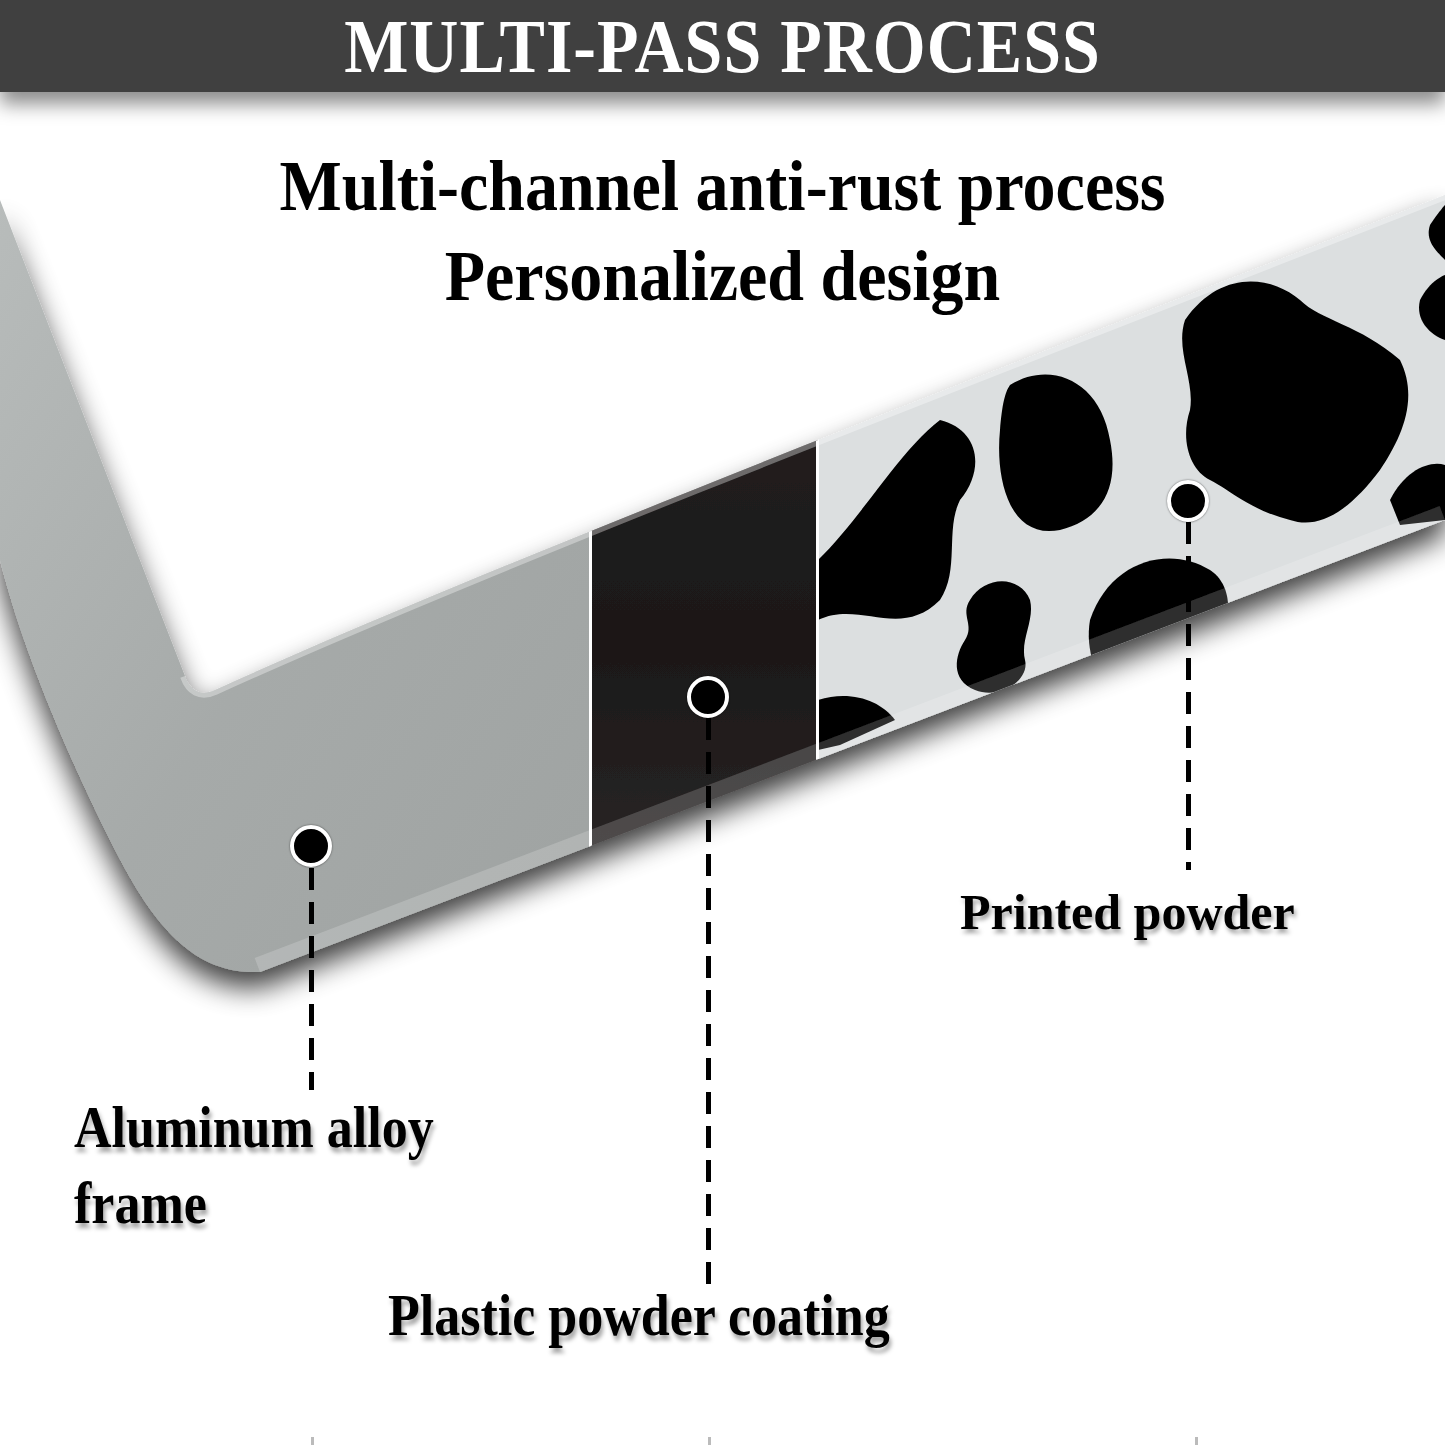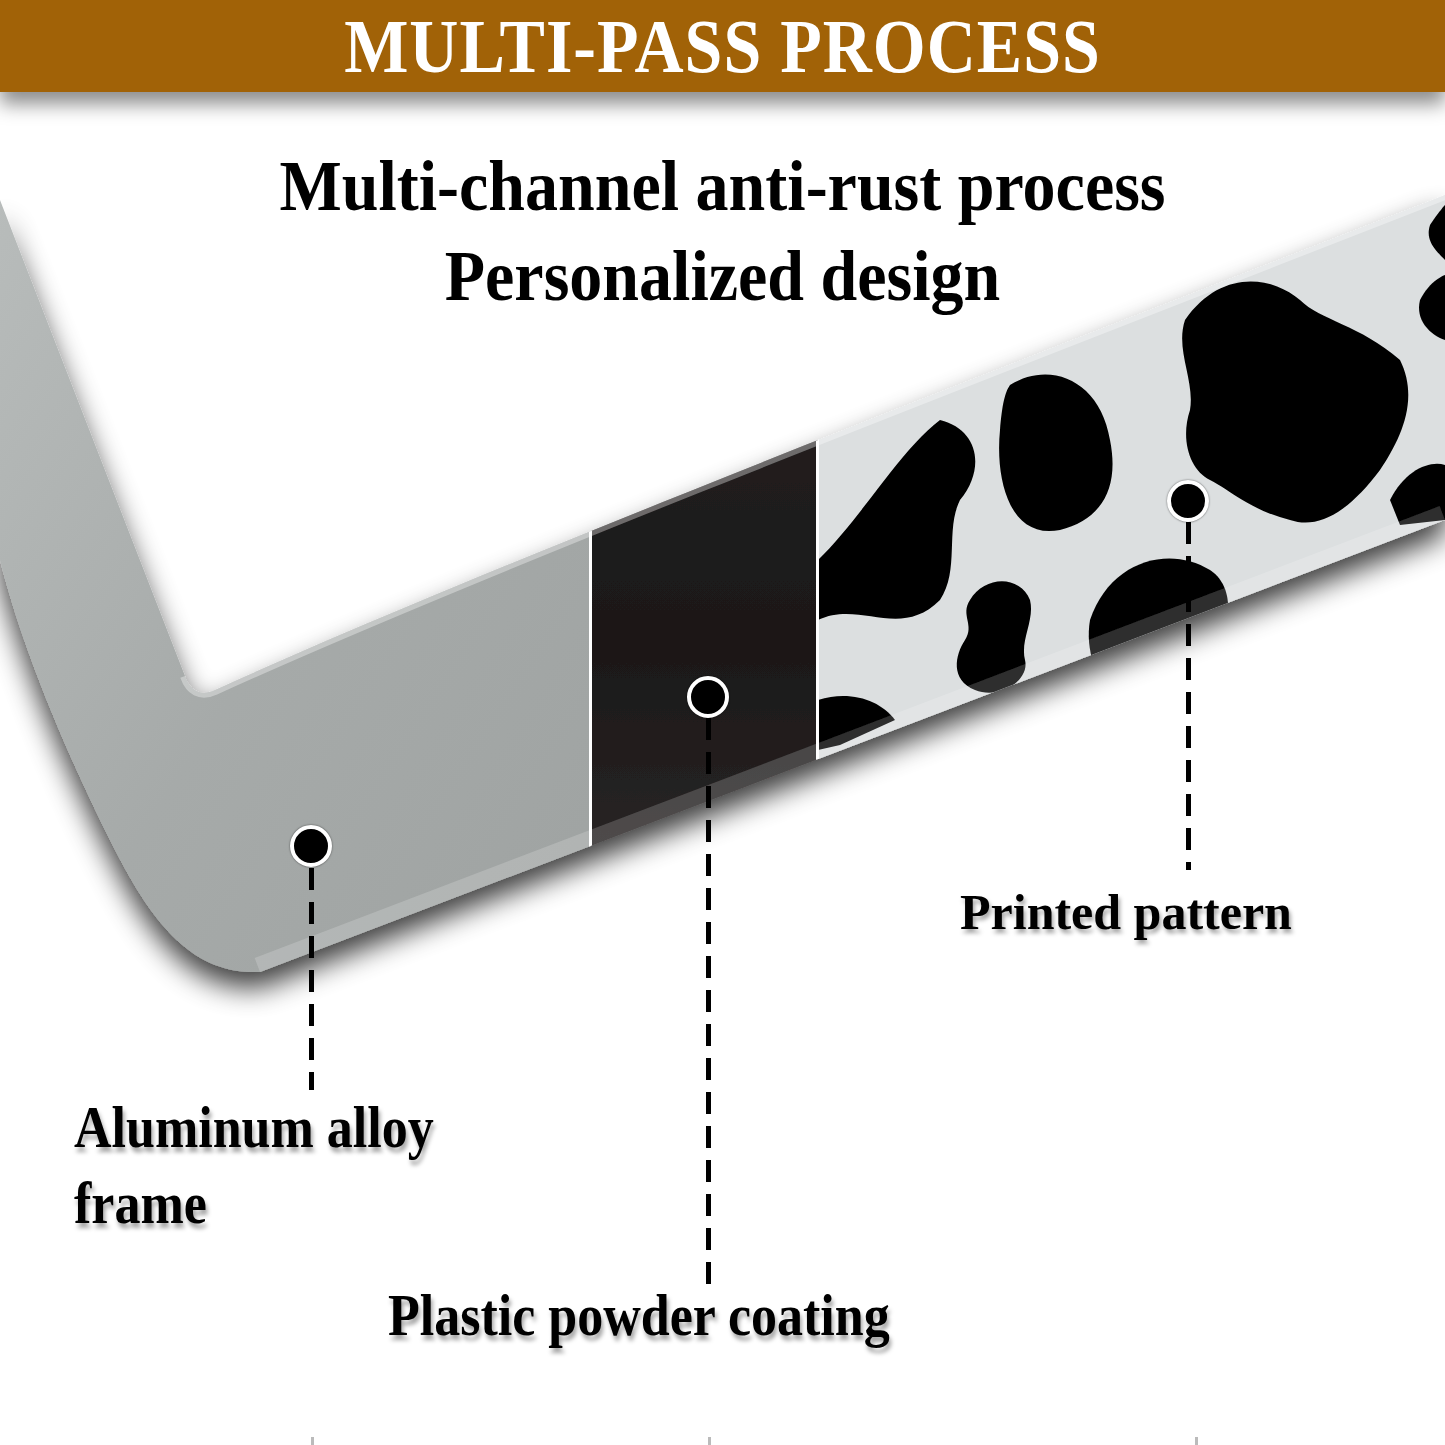--- a/index.html
+++ b/index.html
@@ -1,18 +1,18 @@
 <!DOCTYPE html>
 <html><head>
 <meta charset="utf-8">
 <style>
   html, body { margin: 0; padding: 0; background: #ffffff; }
   body { width: 1445px; height: 1445px; position: relative; overflow: hidden;
          font-family: "DejaVu Serif", "Liberation Serif", serif; }
-  .banner { position: absolute; left: 0; top: 0; width: 1445px; height: 92px; background: #a16207;
+  .banner { position: absolute; left: 0; top: 0; width: 1445px; height: 92px; background: #404040;
             box-shadow: 0 12px 18px rgba(0,0,0,0.45); z-index: 3; display: flex;
             align-items: center; justify-content: center; }
   .banner-title { color: #fff; font-family: "Liberation Serif", "DejaVu Serif", serif; font-weight: bold;
                   font-size: 68px; letter-spacing: 1px; transform: scaleY(1.12); white-space: nowrap; }
   .frame-art { position: absolute; left: 0; top: 0; width: 1445px; height: 1445px; z-index: 1; }
   .subtitle { position: absolute; left: 0; width: 1445px; text-align: center; z-index: 4;
               font-family: "Liberation Serif", "DejaVu Serif", serif; font-weight: bold; color: #000;
               white-space: nowrap; }
   .subtitle.line1 { top: 148px; font-size: 66px; transform: scaleY(1.1); }
   .subtitle.line2 { top: 238px; font-size: 66px; transform: scaleY(1.1); }
@@ -104,17 +104,17 @@
   <div>Aluminum alloy</div>
   <div>frame</div>
 </div>
 
 <div class="marker" style="left:687px; top:676px;"></div>
 <div class="leader" style="left:706px; top:718px; height:568px;"></div>
 <div class="label label-plastic">Plastic powder coating</div>
 
 <div class="marker" style="left:1167px; top:480px;"></div>
 <div class="leader" style="left:1186px; top:522px; height:348px;"></div>
-<div class="label label-printed">Printed pattern</div>
+<div class="label label-printed">Printed powder</div>
 
 <div class="tick" style="left:311px;"></div>
 <div class="tick" style="left:708px;"></div>
 <div class="tick" style="left:1195px;"></div>
 
 </body></html>

